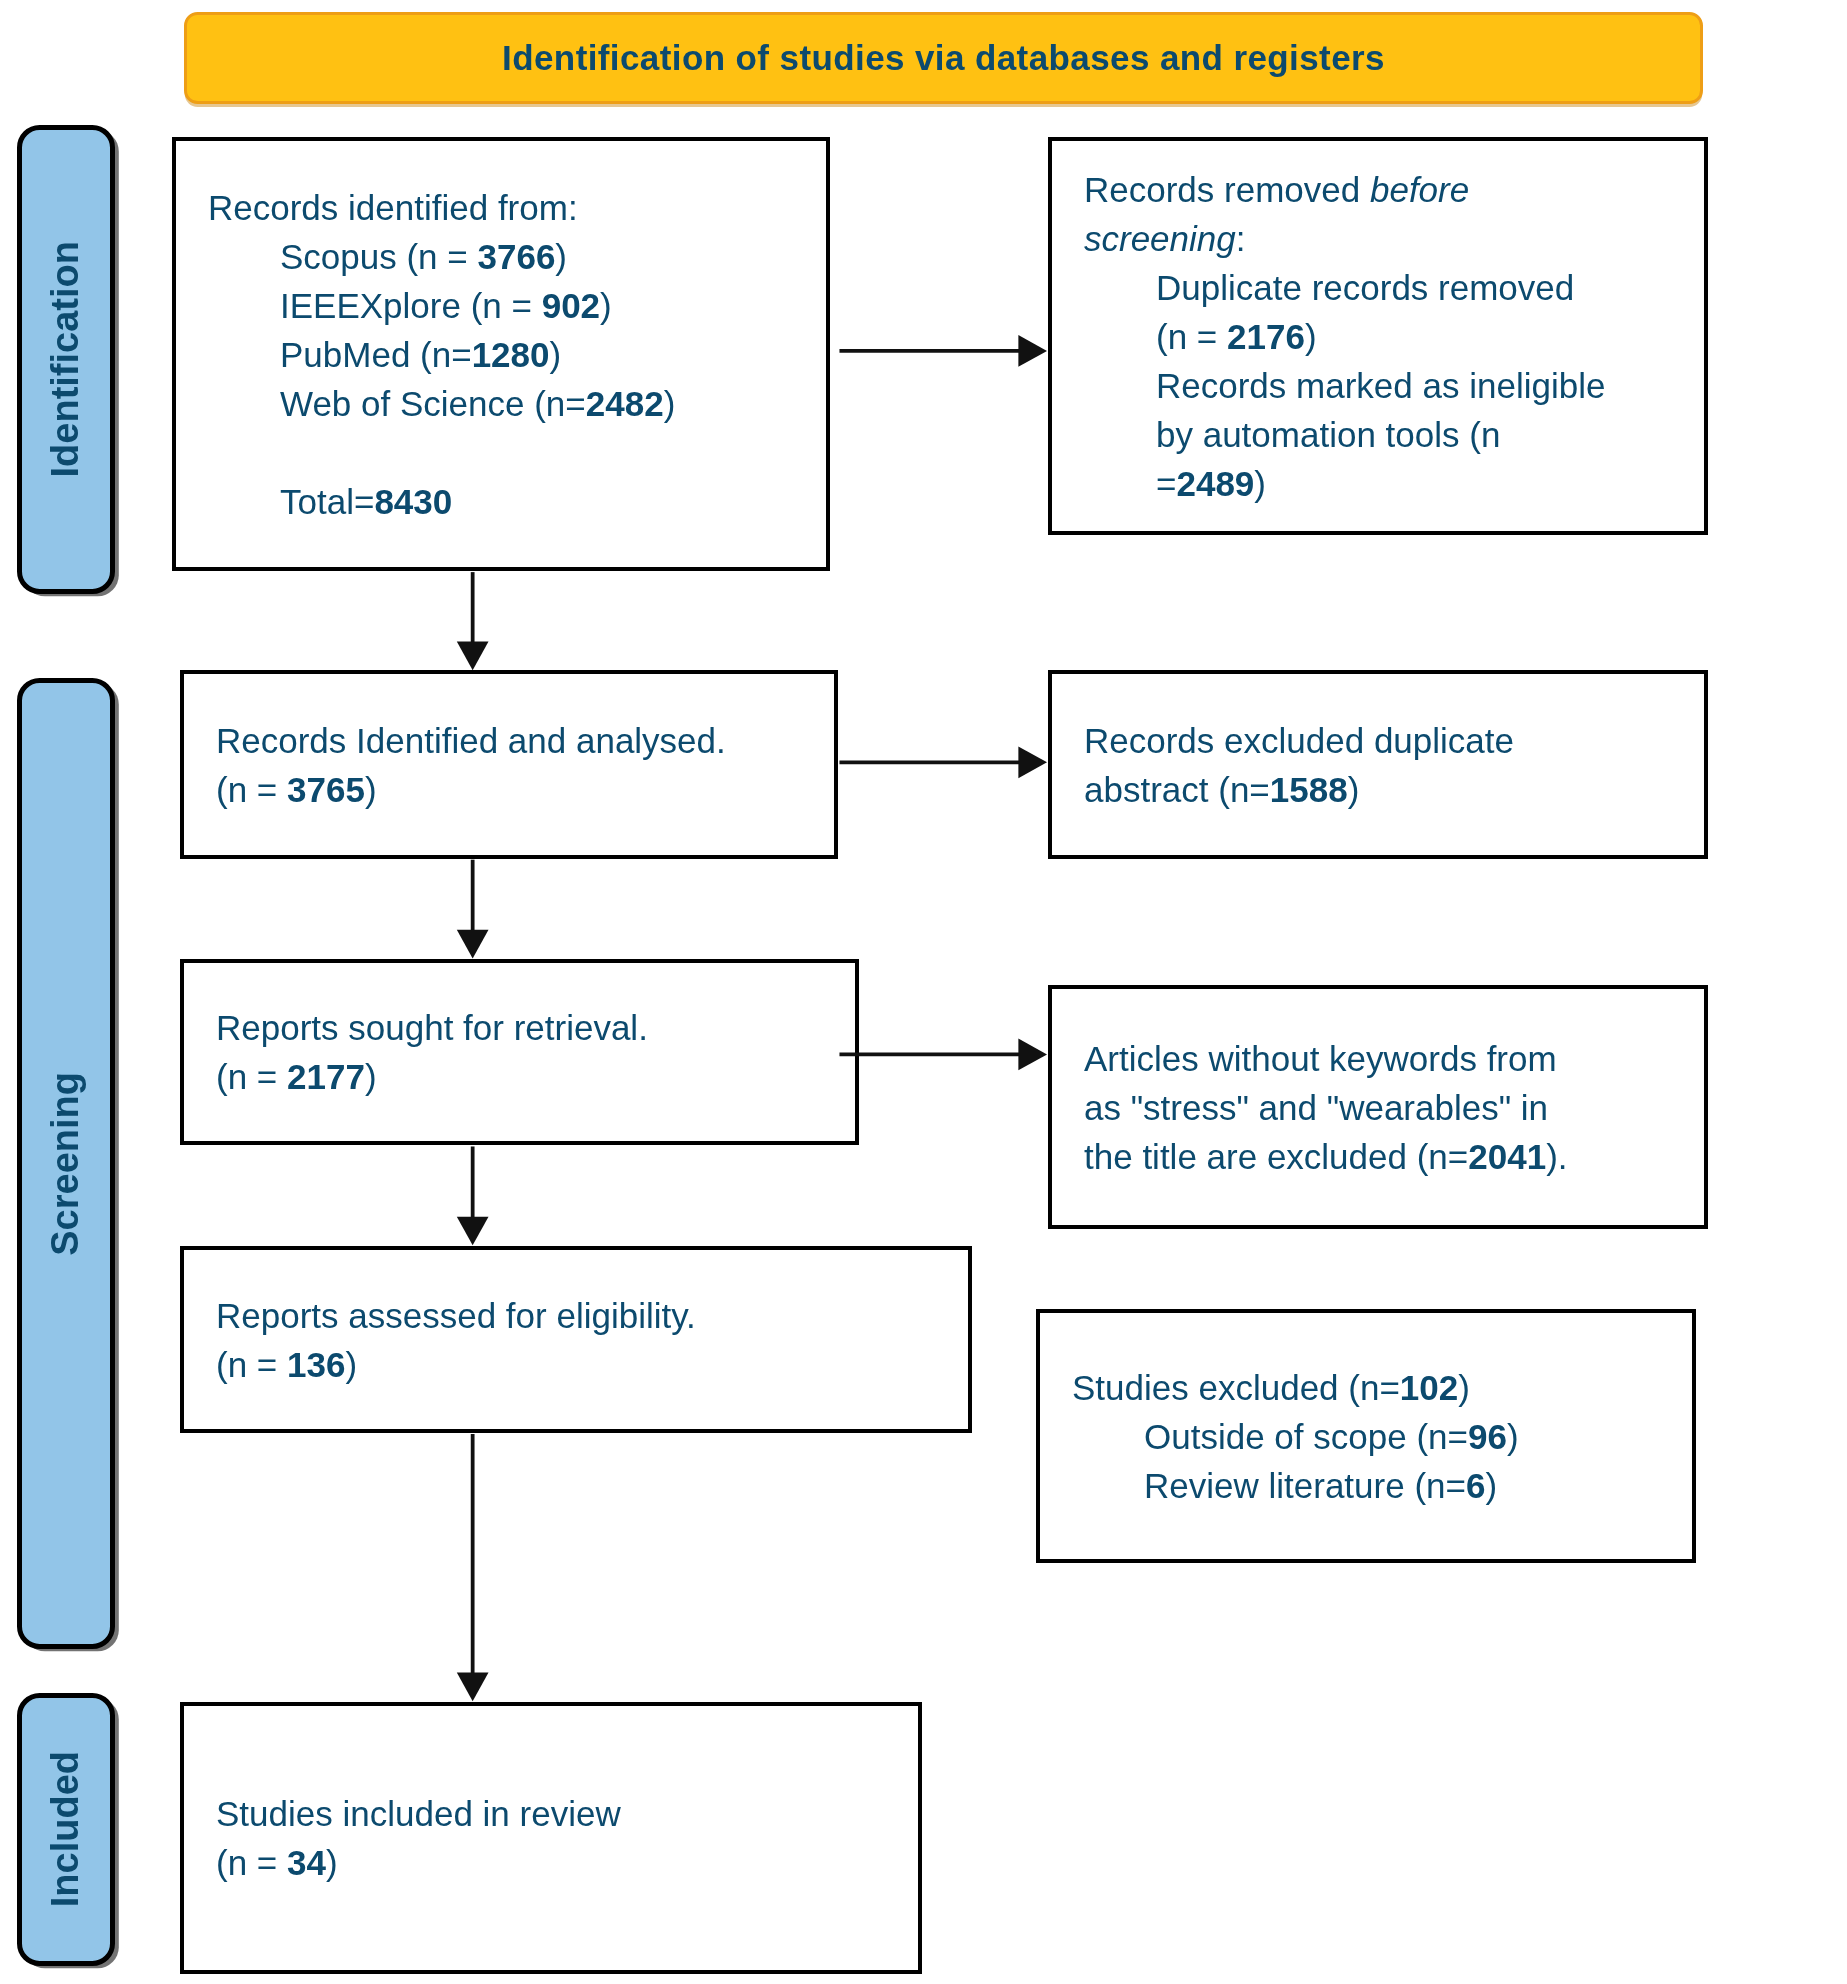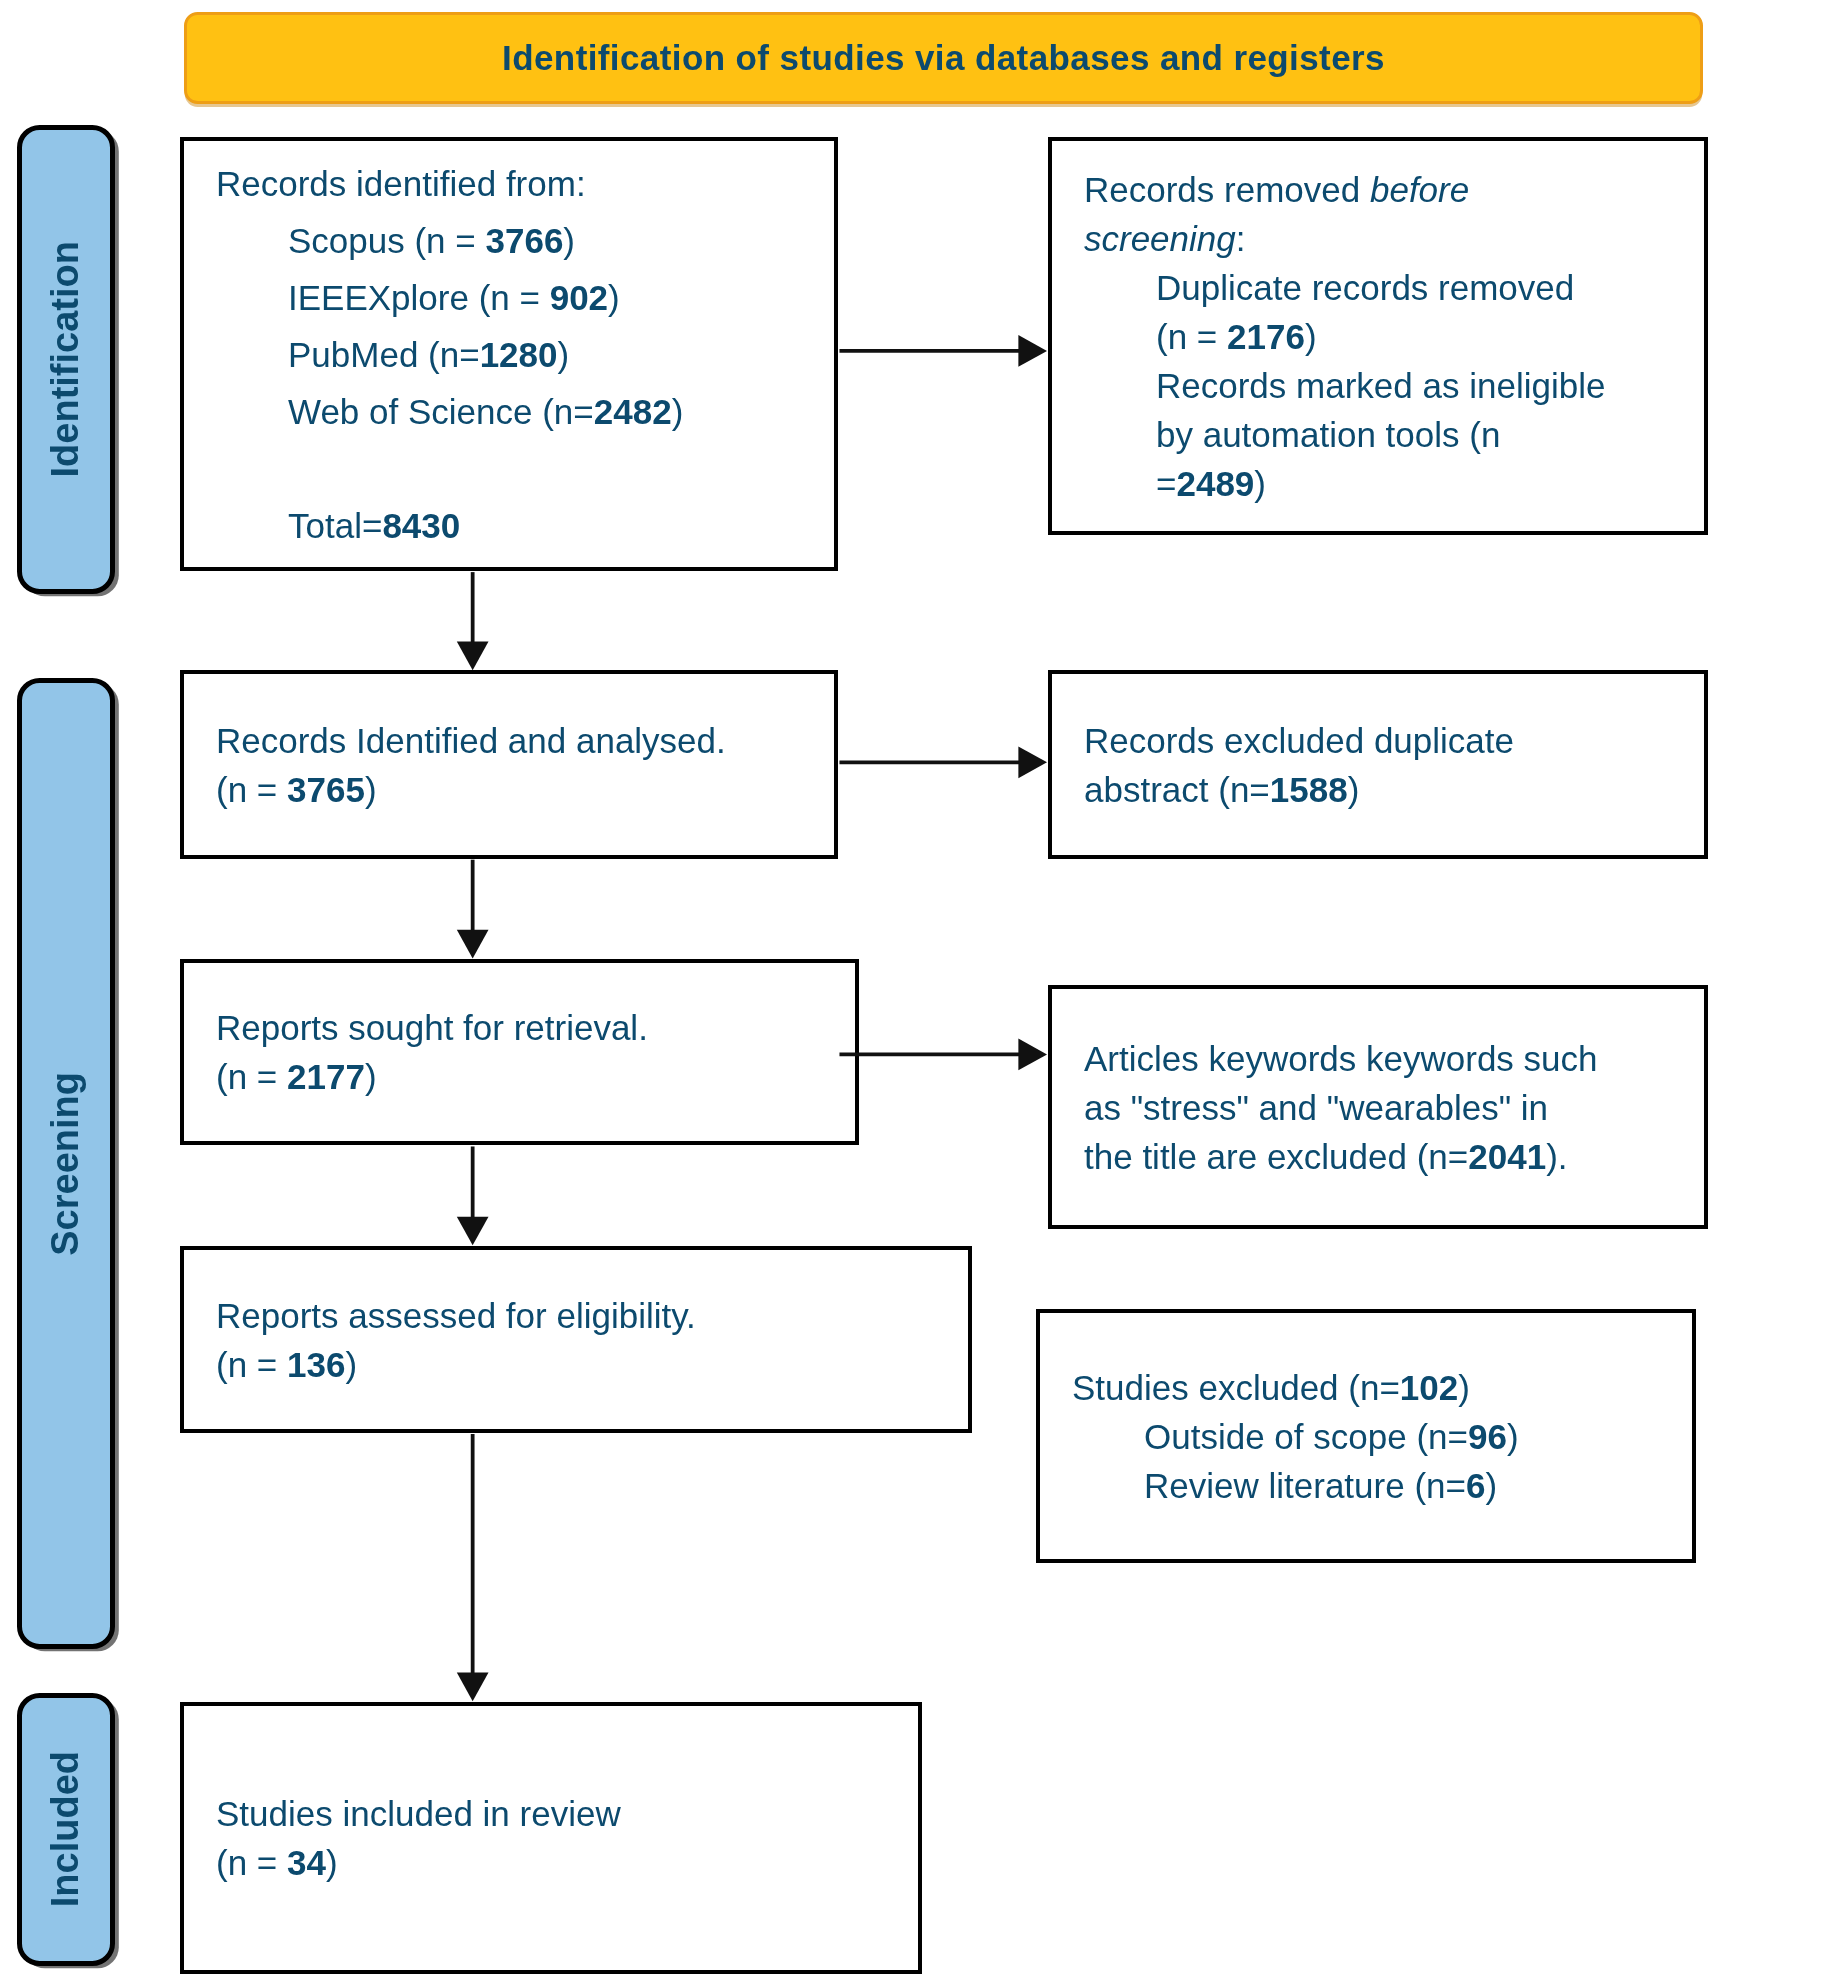--- a/index.html
+++ b/index.html
@@ -79,21 +79,21 @@
   <div class="side-label" style="top:125px;height:469px;">
     <span class="vtext">Identification</span>
   </div>
   <div class="side-label" style="top:678px;height:971px;">
     <span class="vtext">Screening</span>
   </div>
   <div class="side-label" style="top:1693px;height:273px;">
     <span class="vtext">Included</span>
   </div>
 
-  <div class="flow-box" style="left:180px;top:137px;width:658px;height:434px;gap:8px;">
+  <div class="flow-box" style="left:172px;top:137px;width:658px;height:434px;">
       <div class="line"><span class="seg">Records identified from:</span></div>
       <div class="line indent"><span class="seg">Scopus (n = </span><span class="seg b">3766</span><span class="seg">)</span></div>
       <div class="line indent"><span class="seg">IEEEXplore (n = </span><span class="seg b">902</span><span class="seg">)</span></div>
       <div class="line indent"><span class="seg">PubMed (n=</span><span class="seg b">1280</span><span class="seg">)</span></div>
       <div class="line indent"><span class="seg">Web of Science (n=</span><span class="seg b">2482</span><span class="seg">)</span></div>
       <div class="line">&nbsp;</div>
       <div class="line indent"><span class="seg">Total=</span><span class="seg b">8430</span></div>
     </div>
 
   <div class="flow-box" style="left:180px;top:670px;width:658px;height:189px;">
@@ -125,21 +125,21 @@
       <div class="line indent"><span class="seg">by automation tools (n</span></div>
       <div class="line indent"><span class="seg">=</span><span class="seg b">2489</span><span class="seg">)</span></div>
     </div>
 
   <div class="flow-box" style="left:1048px;top:670px;width:660px;height:189px;">
       <div class="line"><span class="seg">Records excluded duplicate</span></div>
       <div class="line"><span class="seg">abstract (n=</span><span class="seg b">1588</span><span class="seg">)</span></div>
     </div>
 
   <div class="flow-box" style="left:1048px;top:985px;width:660px;height:244px;">
-      <div class="line"><span class="seg">Articles keywords keywords such</span></div>
+      <div class="line"><span class="seg">Articles without keywords from</span></div>
       <div class="line"><span class="seg">as "stress" and "wearables" in</span></div>
       <div class="line"><span class="seg">the title are excluded (n=</span><span class="seg b">2041</span><span class="seg">).</span></div>
     </div>
 
   <div class="flow-box" style="left:1036px;top:1309px;width:660px;height:254px;justify-content:center;">
       <div class="line"><span class="seg">Studies excluded (n=</span><span class="seg b">102</span><span class="seg">)</span></div>
       <div class="line indent"><span class="seg">Outside of scope (n=</span><span class="seg b">96</span><span class="seg">)</span></div>
       <div class="line indent"><span class="seg">Review literature (n=</span><span class="seg b">6</span><span class="seg">)</span></div>
     </div>
 

